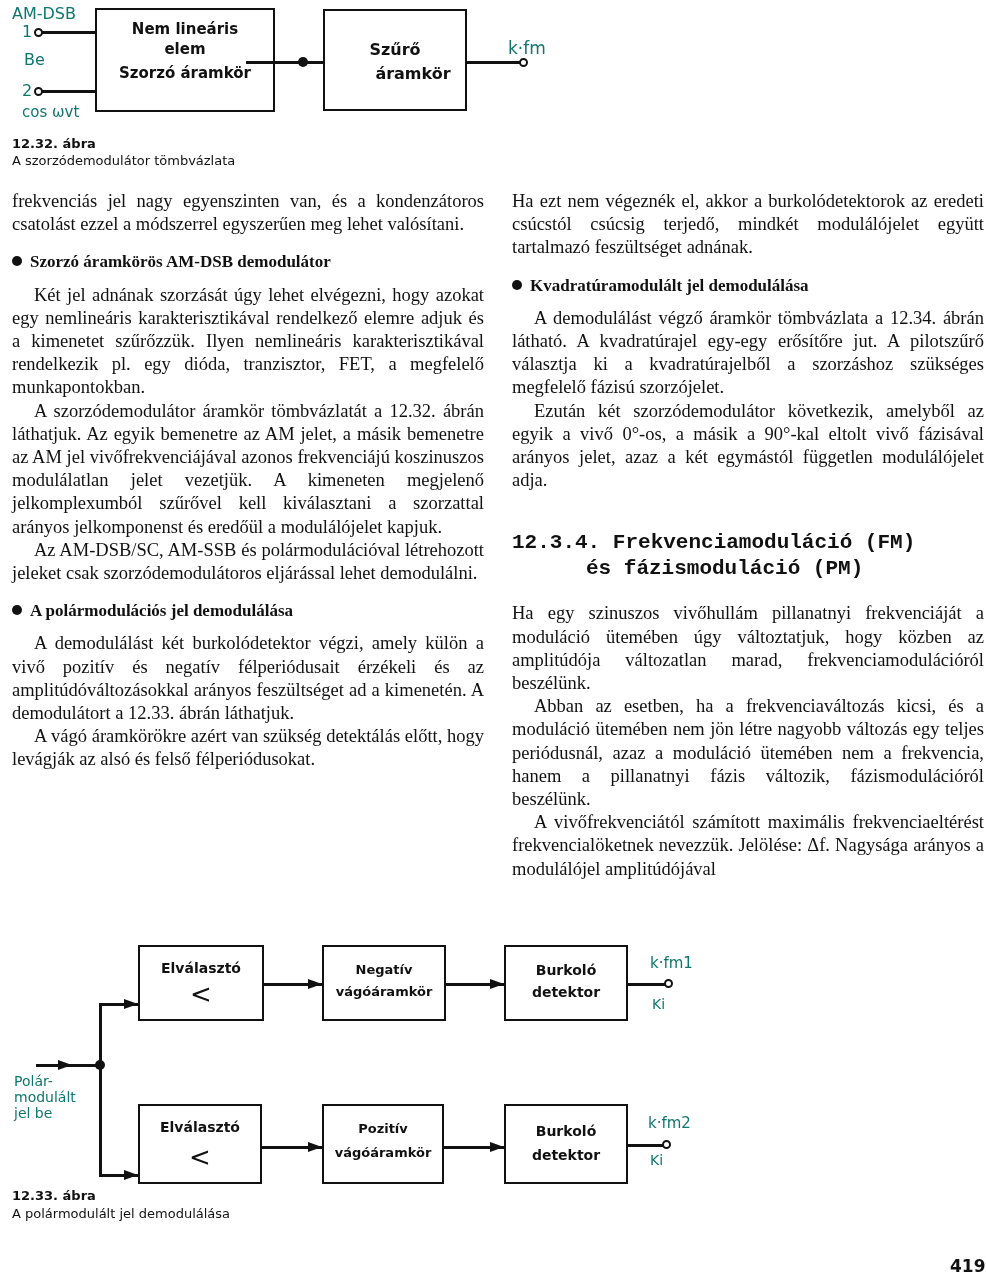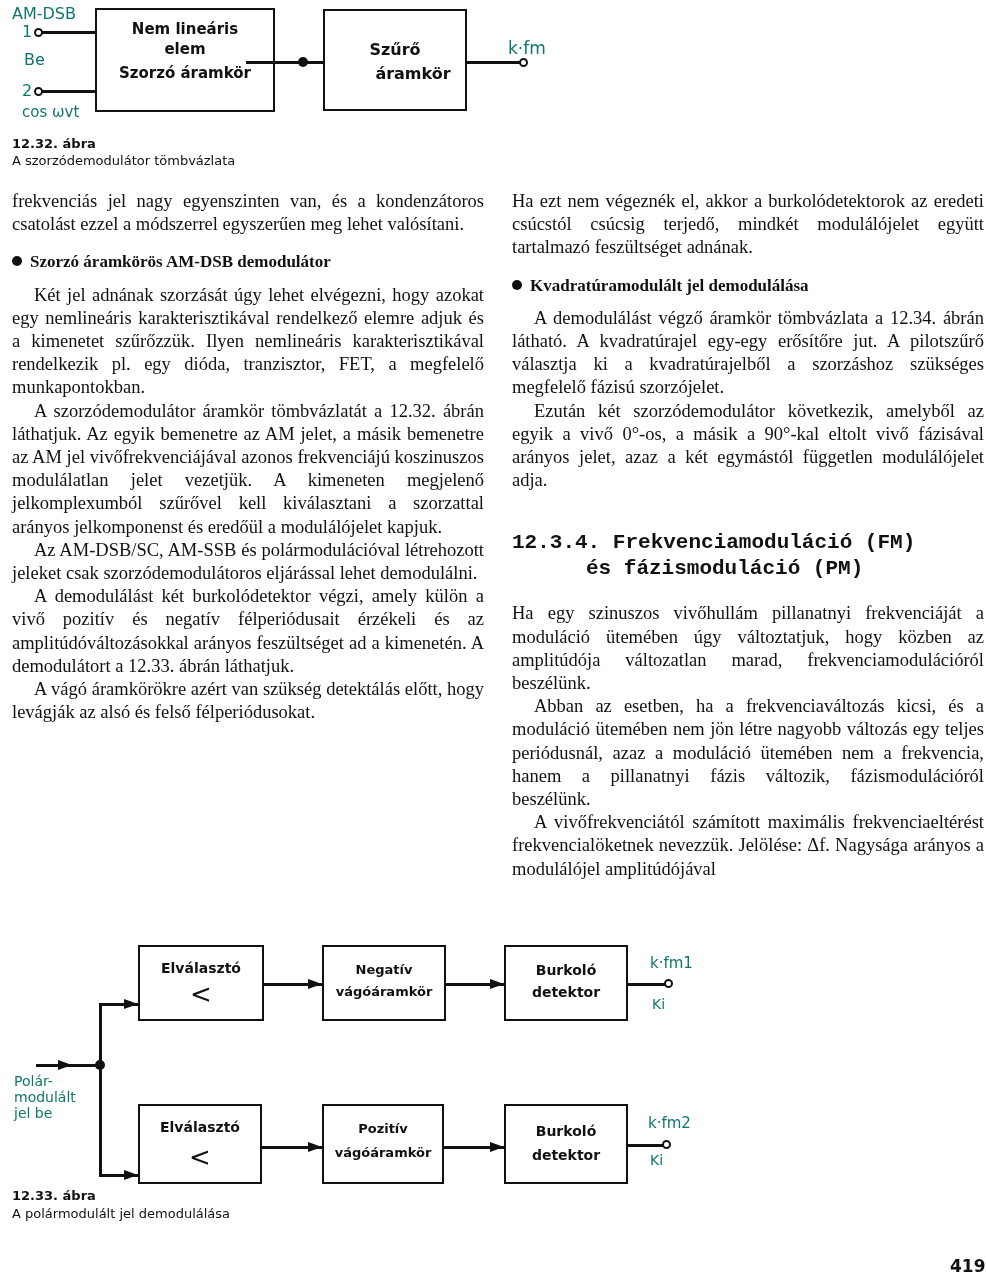--- a/index.html
+++ b/index.html
@@ -56,20 +56,21 @@
   <div class="abs caption-num" style="left:12px;top:136px;">12.32. ábra</div>
   <div class="abs caption-txt" style="left:12px;top:153px;">A szorzódemodulátor tömbvázlata</div>
 </div>
 
 <div class="col" style="left:12px;top:190px;">
   <p>frekvenciás jel nagy egyenszinten van, és a kondenzátoros csatolást ezzel a módszerrel egyszerűen meg lehet valósítani.</p>
   <div class="head"><span class="bullet"></span><span>Szorzó áramkörös AM-DSB demodulátor</span></div>
   <p class="indent">Két jel adnának szorzását úgy lehet elvégezni, hogy azokat egy nemlineáris karakterisztikával rendelkező elemre adjuk és a kimenetet szűrőzzük. Ilyen nemlineáris karakterisztikával rendelkezik pl. egy dióda, tranzisztor, FET, a megfelelő munkapontokban.</p>
   <p class="indent">A szorzódemodulátor áramkör tömbvázlatát a 12.32. ábrán láthatjuk. Az egyik bemenetre az AM jelet, a másik bemenetre az AM jel vivőfrekvenciájával azonos frekvenciájú koszinuszos modulálatlan jelet vezetjük. A kimeneten megjelenő jelkomplexumból szűrővel kell kiválasztani a szorzattal arányos jelkomponenst és eredőül a modulálójelet kapjuk.</p>
   <p class="indent">Az AM-DSB/SC, AM-SSB és polármodulációval létrehozott jeleket csak szorzódemodulátoros eljárással lehet demodulálni.</p>
+  <div class="head"><span class="bullet"></span><span>A polármodulációs jel demodulálása</span></div>
   <p class="indent">A demodulálást két burkolódetektor végzi, amely külön a vivő pozitív és negatív félperiódusait érzékeli és az amplitúdóváltozásokkal arányos feszültséget ad a kimenetén. A demodulátort a 12.33. ábrán láthatjuk.</p>
   <p class="indent">A vágó áramkörökre azért van szükség detektálás előtt, hogy levágják az alsó és felső félperiódusokat.</p>
 </div>
 
 <div class="col" style="left:512px;top:190px;">
   <p>Ha ezt nem végeznék el, akkor a burkolódetektorok az eredeti csúcstól csúcsig terjedő, mindkét modulálójelet együtt tartalmazó feszültséget adnának.</p>
   <div class="head"><span class="bullet"></span><span>Kvadratúramodulált jel demodulálása</span></div>
   <p class="indent">A demodulálást végző áramkör tömbvázlata a 12.34. ábrán látható. A kvadratúrajel egy-egy erősítőre jut. A pilotszűrő választja ki a kvadratúrajelből a szorzáshoz szükséges megfelelő fázisú szorzójelet.</p>
   <p class="indent">Ezután két szorzódemodulátor következik, amelyből az egyik a vivő 0°-os, a másik a 90°-kal eltolt vivő fázisával arányos jelet, azaz a két egymástól független modulálójelet adja.</p>
   <div style="margin:38px 0 20px 0;">

